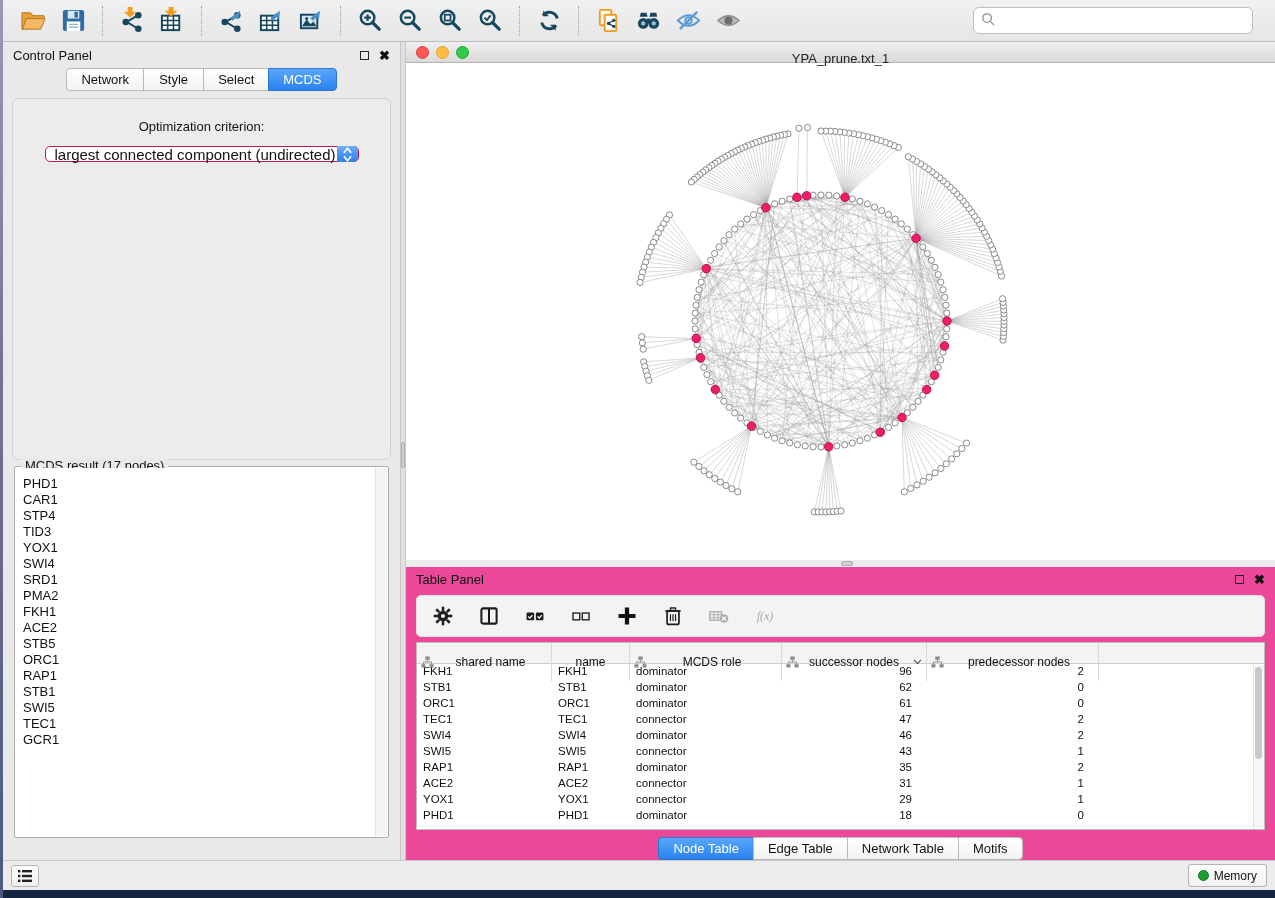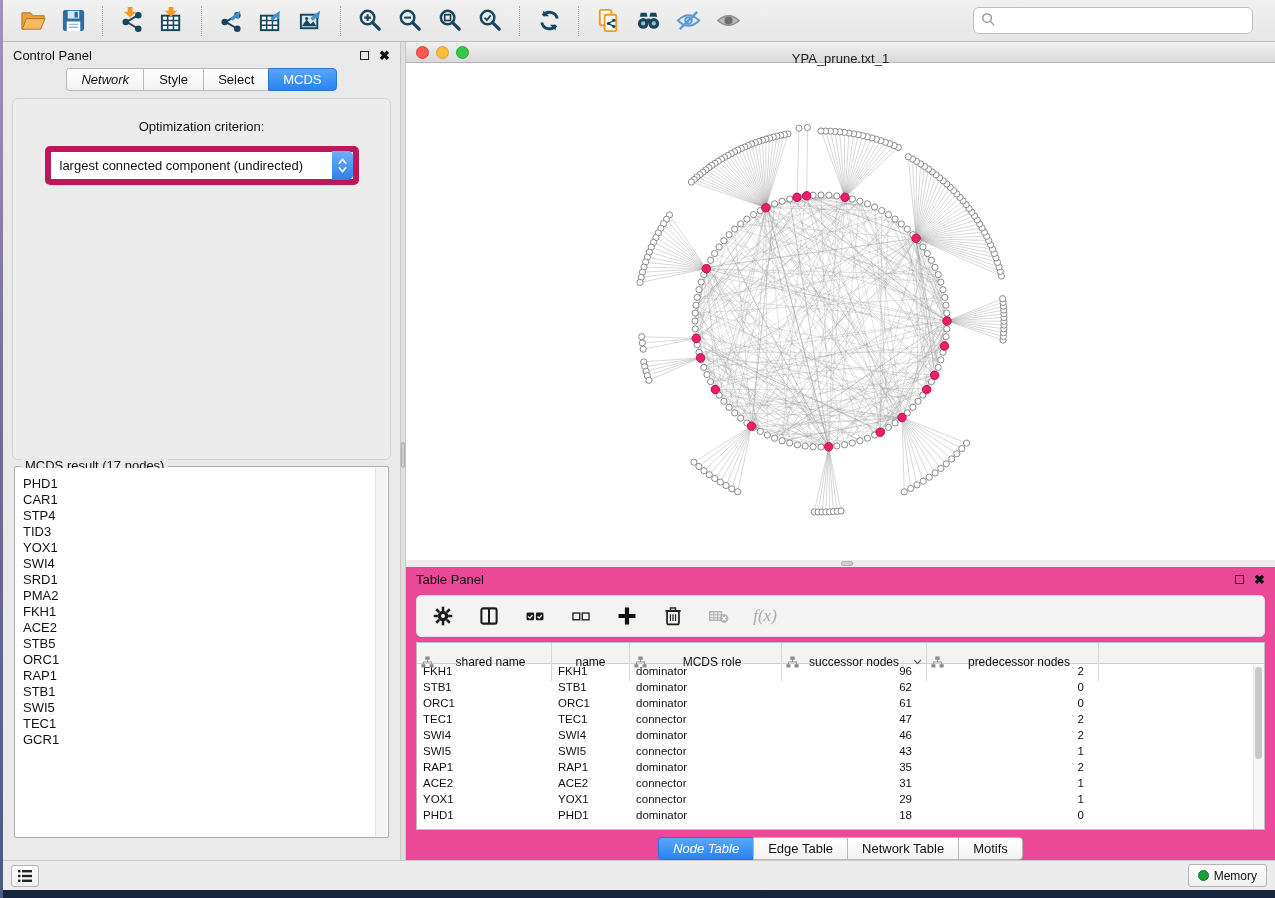--- a/index.html
+++ b/index.html
@@ -22,27 +22,27 @@
   .main { flex:1 1 auto; display:flex; min-height:0; }
 
   
   .cpanel { width:397px; flex:0 0 auto; display:flex; flex-direction:column; background:#e9e9e9; }
   .panel-head { height:26px; display:flex; align-items:center; padding:0 10px; font-size:13px; color:#111;text-align:right; }
   .panel-head .ph-icons { margin-left:auto; display:flex; align-items:center; gap:10px; }
   .float-box { width:9px; height:9px; border:1.5px solid #222; display:inline-block; }
   .close-x { font-size:13px; font-weight:bold; color:#111; line-height:1; }
   .seg-tabs { display:flex; justify-content:center; }
   .seg-tab { font-size:13px; color:#111; background:linear-gradient(180deg,#ffffff,#f2f2f2); border:1px solid #b9b9b9; border-right:none; padding:3px 14px; min-width:60px; text-align:center; }
-  .seg-tab:first-child { border-radius:4px 0 0 4px;font-style:italic; }
+  .seg-tab:first-child { border-radius:4px 0 0 4px; }
   .seg-tab:last-child { border-radius:0 4px 4px 0; border-right:1px solid #b9b9b9; }
   .seg-tab.sel { background:linear-gradient(180deg,#59a7fb,#2a82ee); color:#fff; border-color:#2a76d6; }
   .cp-box { margin:7px 9px 0 9px; background:#ececec; border:1px solid #d2d2d2; border-radius:6px; height:362px; padding-top:20px; }
   .crit-label { text-align:center; font-size:13px; color:#111; margin-bottom:12px; }
   .select-row { display:flex; justify-content:center; }
-  .mac-select { width:314px; height:39px; background:#fff; border:6px solid #be185d; border-radius:5px; display:flex; align-items:center; font-size:13px; color:#111; position:relative; }
+  .mac-select { width:314px; height:16px; background:#fff; border:1px solid #be185d; border-radius:5px; display:flex; align-items:center; font-size:15px; color:#111; position:relative; }
   .mac-select .sel-text { padding-left:9px; white-space:nowrap; }
   .mac-select .sel-cap { position:absolute; right:0; top:-1px; bottom:-1px; width:21px; border-radius:0 5px 5px 0; background:linear-gradient(180deg,#6cb1f9,#2e7fe8); display:flex; flex-direction:column; align-items:center; justify-content:center; gap:1px; }
   .sel-cap svg { width:9px; height:7px; }
   .btn-row { display:flex; justify-content:center; gap:14px; margin-top:15px; }
   .mac-btn { height:24px; padding:0 16px; font-size:13px; color:#111; background:linear-gradient(180deg,#ffffff,#f0f0f0); border:1px solid #b3b3b3; border-radius:5px; }
   .mac-btn.focused { box-shadow:0 0 0 3px rgba(110,170,245,.55); border-color:#77a9e8; }
   .fieldset { margin:6px 11px 0 11px; border:1px solid #adadad; border-radius:2px; position:relative; height:372px; background:#fff; }
   .fieldset .legend { position:absolute; top:-9px; left:6px; background:#e9e9e9; padding:0 4px; font-size:13px; color:#111; }
   .mcds-list { position:absolute; inset:1px; background:#fff; padding:8px 0 0 7px; font-size:13px; color:#111; overflow:hidden; }
   .mcds-list .item { line-height:16px; }
@@ -63,21 +63,21 @@
   .net-title .title-text { position:absolute; left:0; right:0; text-align:center; font-size:13px; color:#222;margin-top:12px; }
   .net-canvas { background:#fff; height:497px; flex:0 0 auto; overflow:hidden; }
   .hsplit { height:7px; background:#ececec; position:relative; flex:0 0 auto; }
   .hsplit .grip { position:absolute; left:50%; top:1px; width:12px; height:5px; background:#cfcfcf; border:1px solid #b0b0b0; border-radius:2px; }
 
   
   .tpanel { flex:1 1 auto; background:#ec4899; display:flex; flex-direction:column; min-height:0; }
   .tp-toolbar { margin:4px 10px 5px 10px; background:#f3f3f3; border:1px solid #e0e0e0; border-radius:5px; height:42px; display:flex; align-items:center; padding:0 14px; gap:22px; flex:0 0 auto; }
   .tp-toolbar .ticon { width:24px; height:24px; display:flex; align-items:center; justify-content:center; }
   .ticon svg { width:22px; height:22px; }
-  .fx-label { font-family:"Liberation Serif", serif; font-style:italic; font-size:17px; color:#aaa; }
+  .fx-label { font-family:"Liberation Serif", serif; font-style:italic; font-size:12px; color:#aaa; }
   .table-wrap { margin:0 10px; border:1px solid #bdbdbd; background:#fff; position:relative; height:188px; flex:0 0 auto; overflow:hidden; }
   .tgrid { display:grid; grid-template-columns:135px 78px 152px 145px 172px 1fr; }
   .thead { background:#f3f3f3; border-bottom:1px solid #cfcfcf; height:21px; }
   .thead .hcell { display:flex; align-items:center; font-size:12px; color:#111; border-right:1px solid #d8d8d8; padding:0 4px; position:relative; }
   .hcell .hlabel { margin:12px auto; }
   .hcell svg.tree { width:13px; height:13px; flex:0 0 auto; }
   .hcell svg.sortv { width:9px; height:6px; margin-left:4px; }
   .trow { height:16px; }
   .trow .cell { font-size:11.5px; color:#111; padding:1px 6px 0 6px; white-space:nowrap; overflow:hidden; }
   .trow .num { text-align:right; padding-right:15px; }

